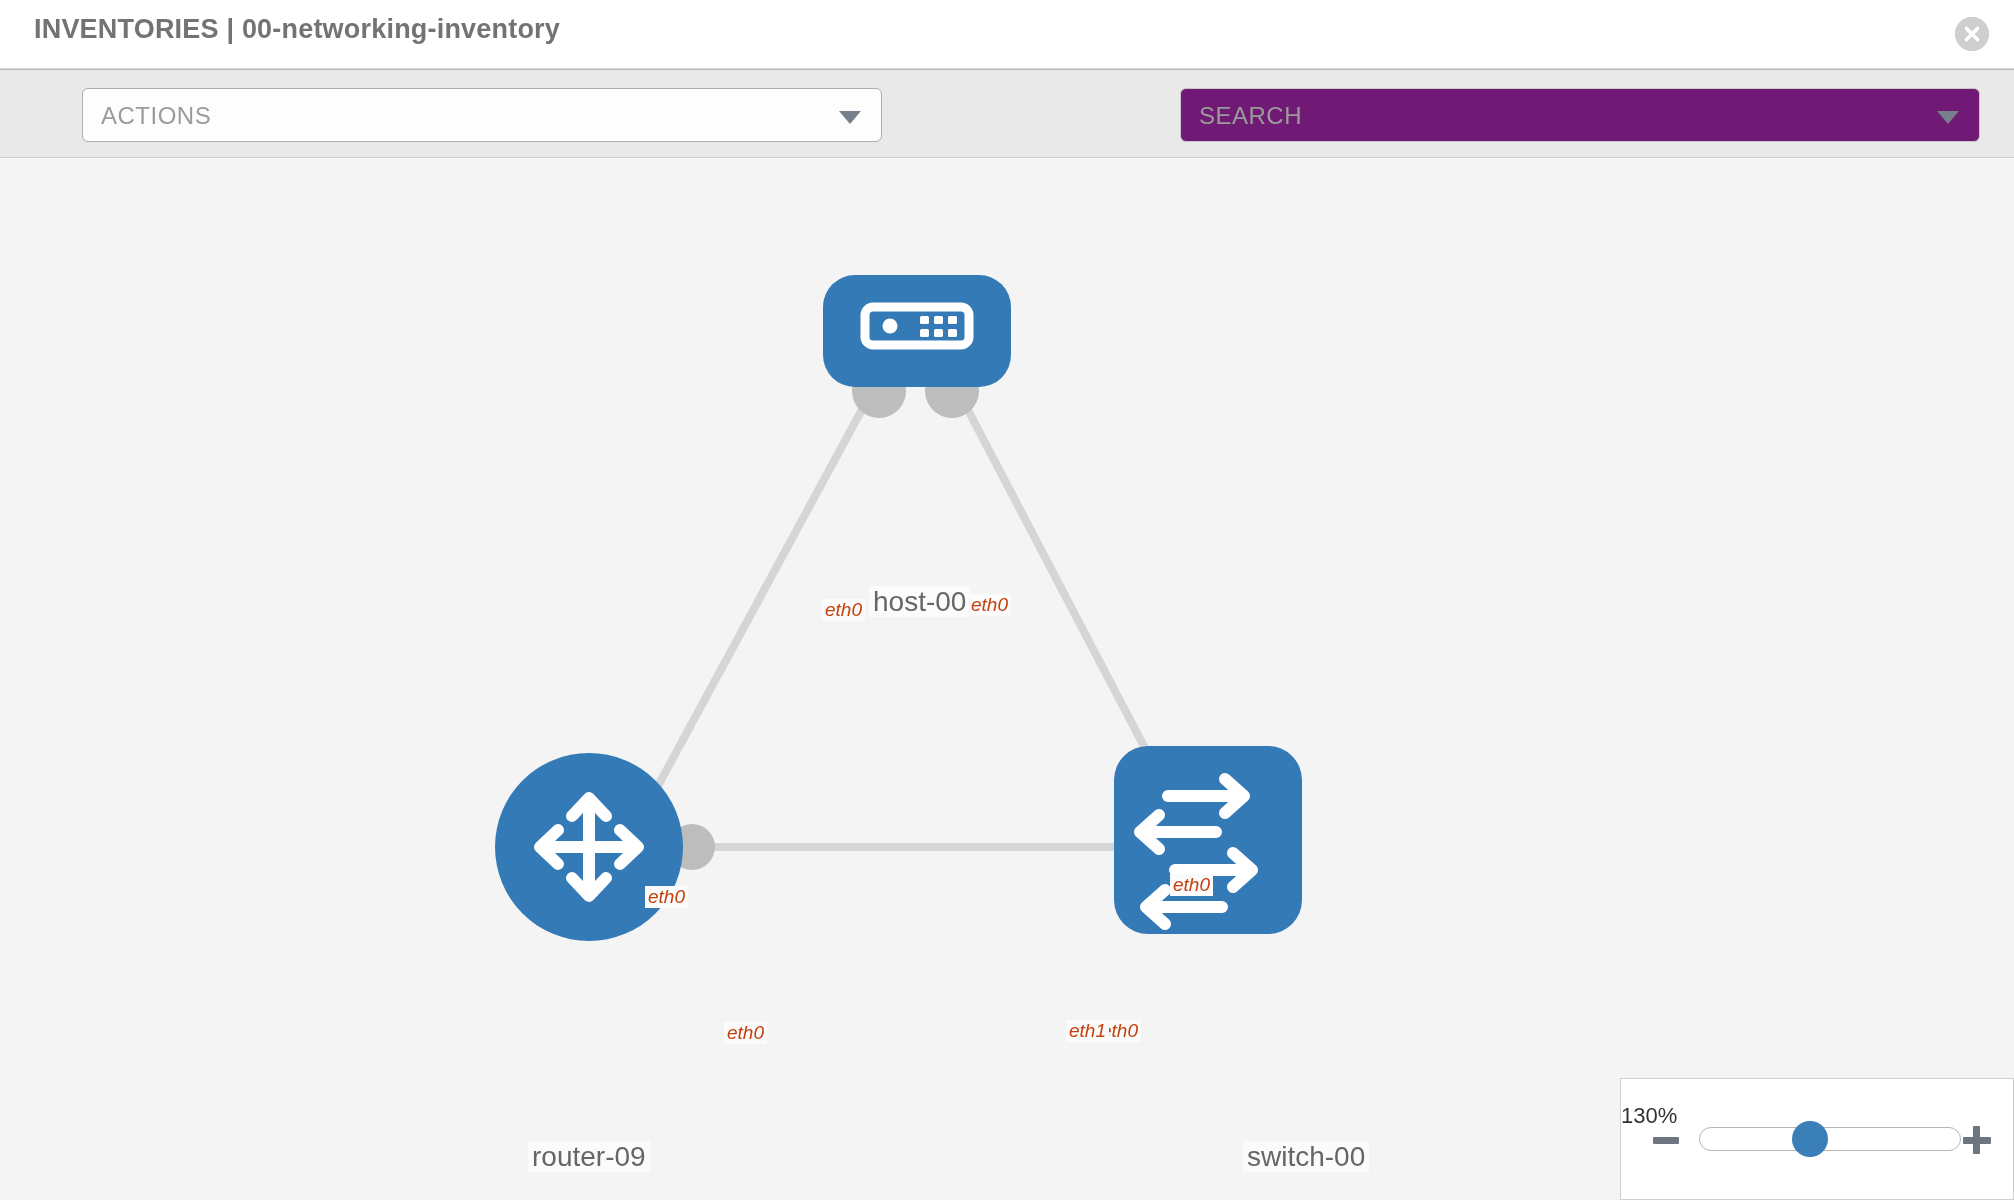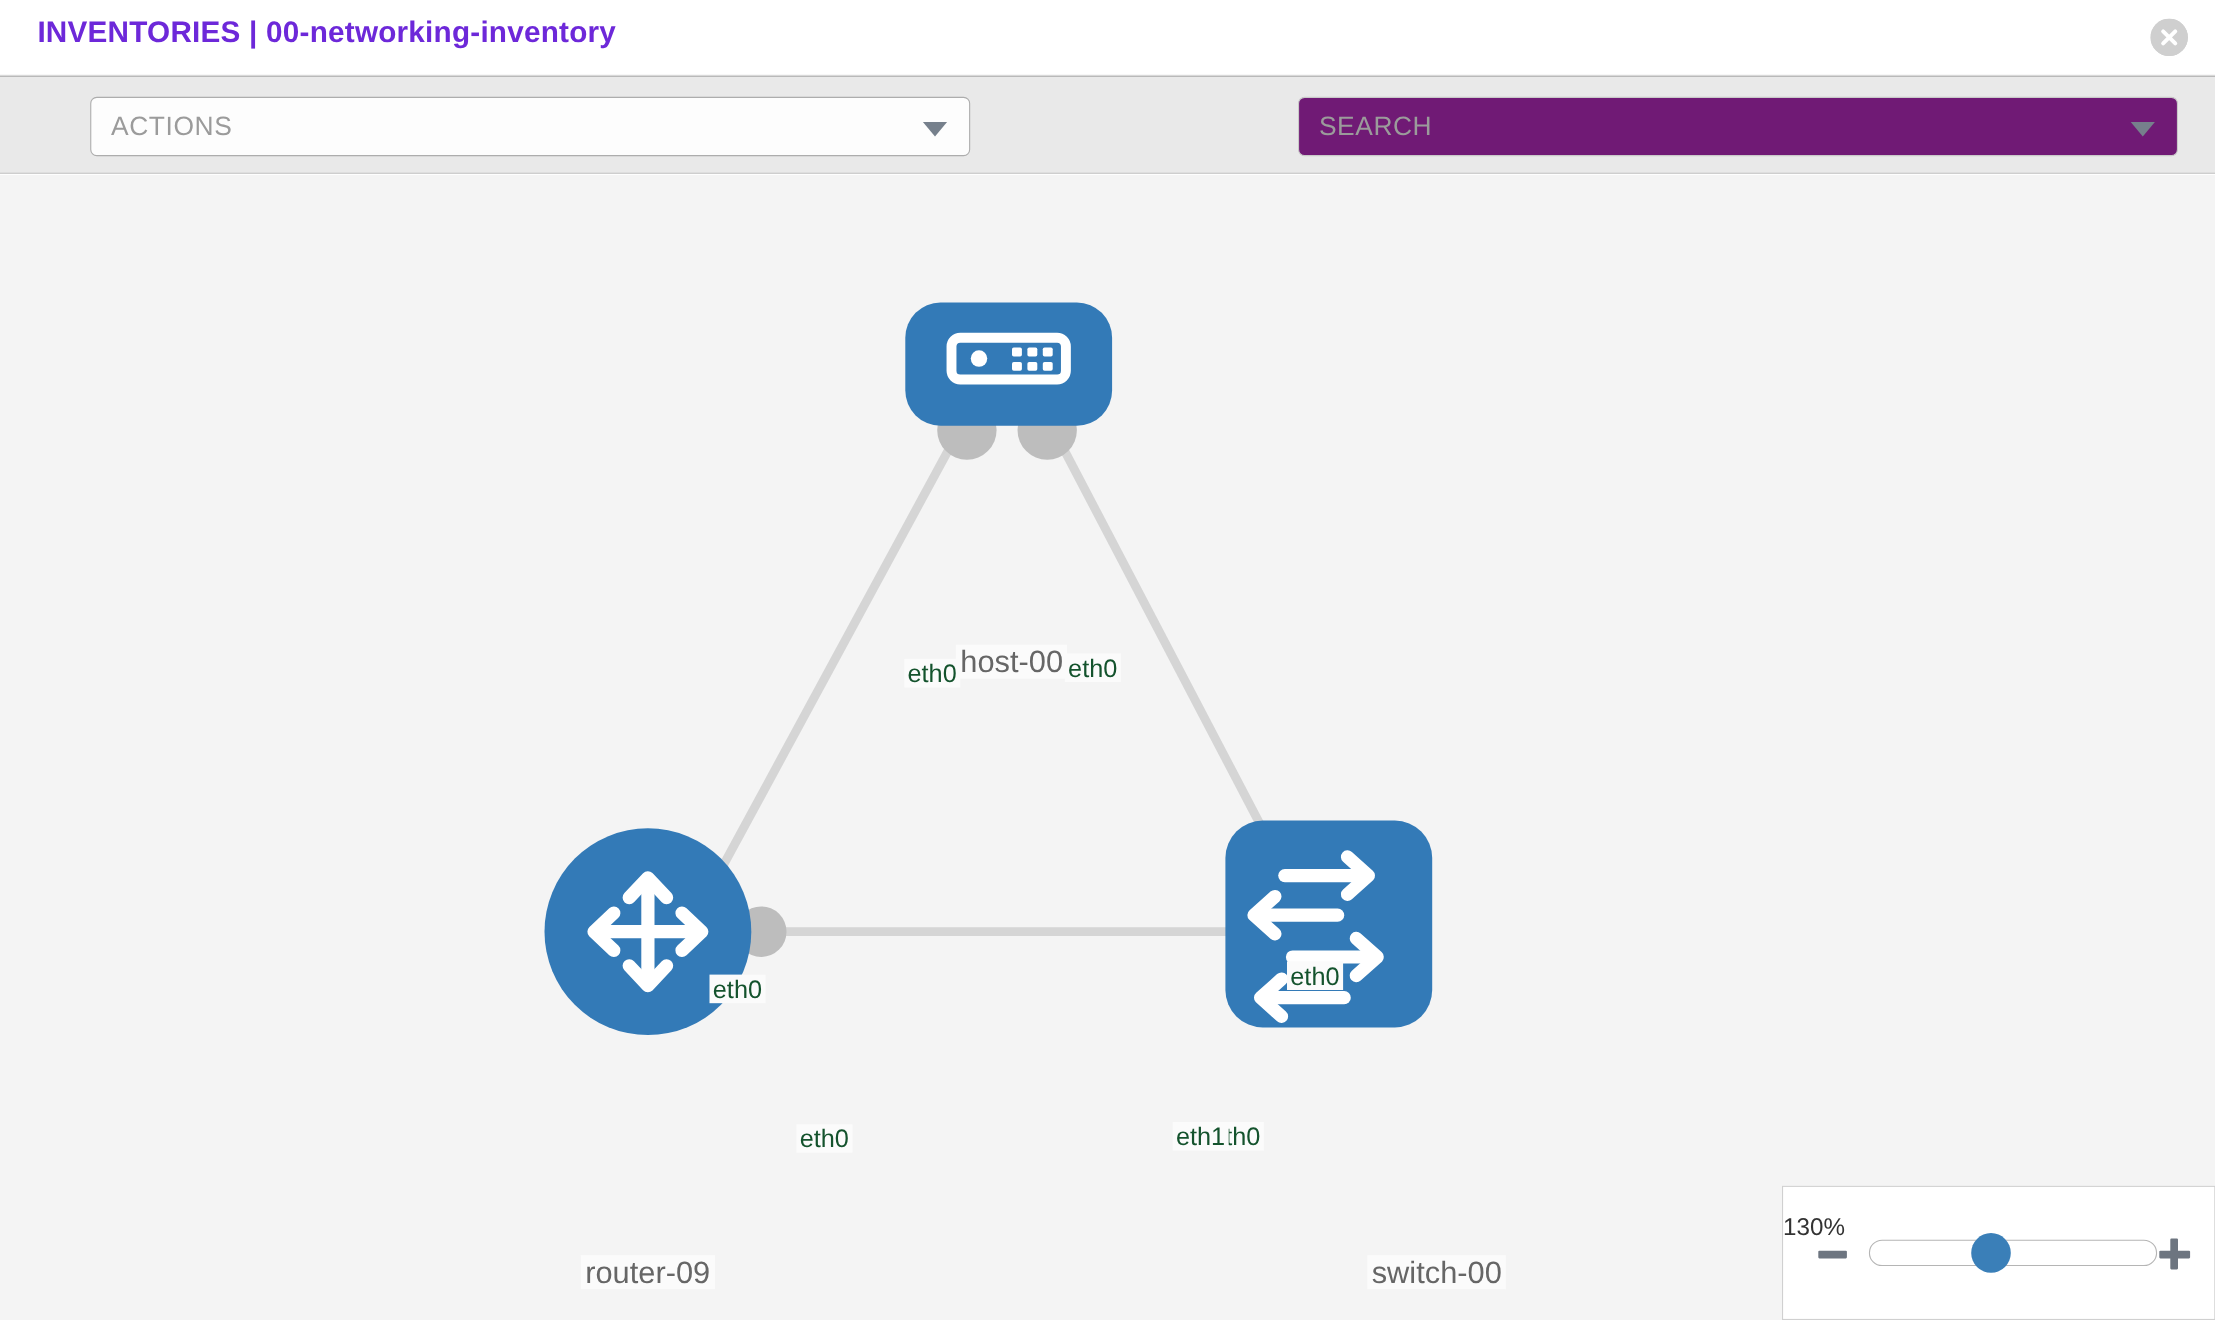--- a/index.html
+++ b/index.html
@@ -27,21 +27,21 @@
     height: 69px;
     background: #ffffff;
     border-bottom: 1px solid #d7d7d7;
   }
   .header-title {
     position: absolute;
     left: 34px;
     top: 14px;
     font-size: 27px;
     font-weight: bold;
-    color: #6d28d9;
+    color: #737373;
     letter-spacing: 0.2px;
     white-space: nowrap;
   }
   .close-btn {
     position: absolute;
     right: 25px;
     top: 17px;
     width: 34px;
     height: 34px;
     border-radius: 50%;
@@ -141,23 +141,24 @@
     background: #fbfbfb;
     color: #666666;
     white-space: nowrap;
     line-height: 1.05;
   }
   .chip.node-label {
     font-size: 28px;
     padding: 1px 4px;
   }
   .chip.iface-label {
-    font-size: 23px;
+    font-size: 19px;
     padding: 1px 3px;
-    color: #14532d;
+    color: #c2410c;
+    font-style: italic;
   }
 
   
   .zoom-panel {
     position: absolute;
     left: 1620px;
     top: 1078px;
     width: 394px;
     height: 122px;
     background: #ffffff;

